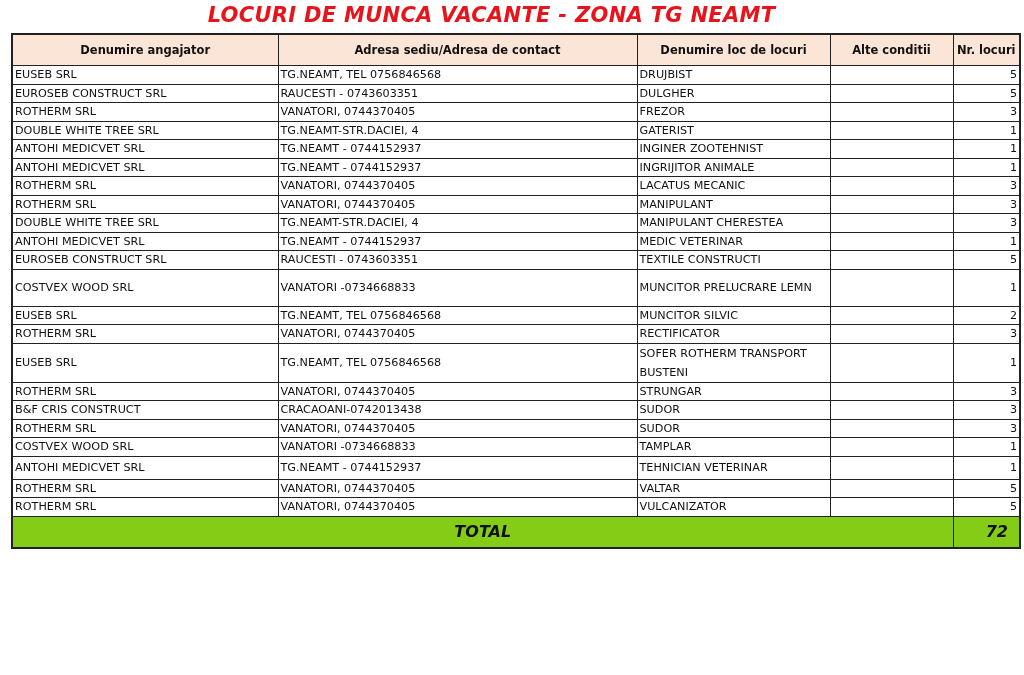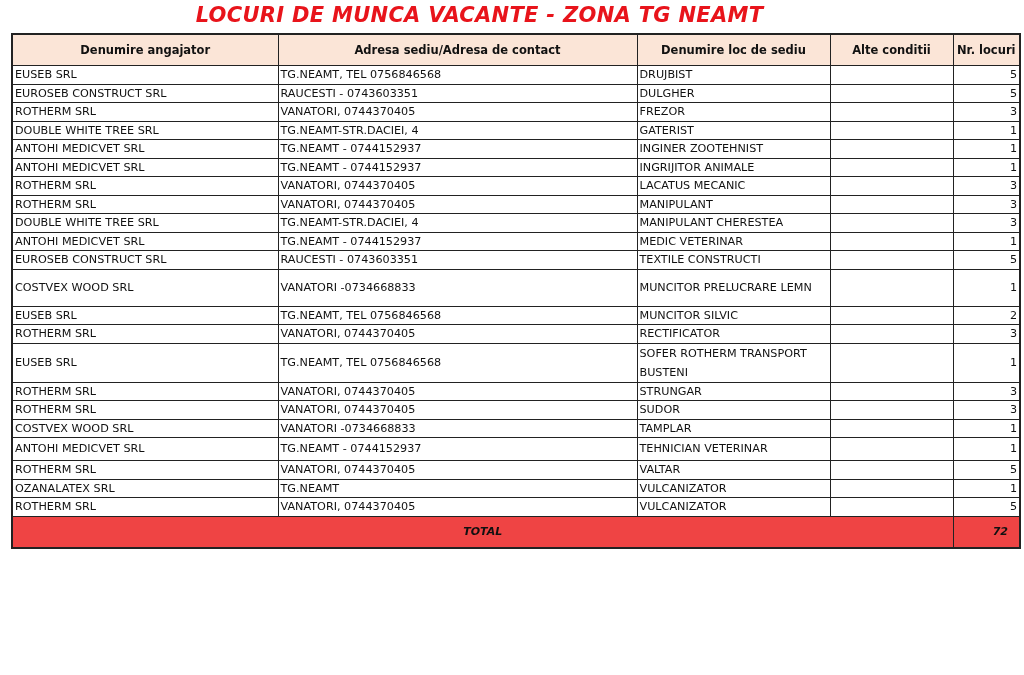--- a/index.html
+++ b/index.html
@@ -1,54 +1,54 @@
 <!DOCTYPE html>
 <html><head>
 <meta charset="utf-8">
 <style>
   html, body { margin: 0; padding: 0; background: #ffffff; }
   body { width: 1024px; height: 675px; position: relative; overflow: hidden;
          font-family: "DejaVu Sans", sans-serif; color: #111; }
-  .title { position: absolute; left: 4px; top: 3px; width: 951px; text-align: center;
+  .title { position: absolute; left: 16px; top: 3px; width: 951px; text-align: center;
            color: #e8141b; font-weight: bold; font-style: italic; font-size: 21px;
            letter-spacing: 0.3px; font-family: "DejaVu Sans", sans-serif; }
   table { position: absolute; left: 11px; top: 33px; width: 1008px; border-collapse: collapse;
           table-layout: fixed; font-size: 11.2px; border: 2px solid #222; }
   col.c1 { width: 266px; } col.c2 { width: 359px; } col.c3 { width: 193px; }
   col.c4 { width: 123px; } col.c5 { width: 67px; }
   th, td { border: 1.5px solid #222; padding: 0 2px; overflow: hidden; white-space: nowrap;
            vertical-align: middle; }
   thead th { background: #fbe5d7; height: 30px; font-weight: bold; font-size: 11.5px; text-align: center; }
   tbody td { height: 17.5px; line-height: 17.5px; background: #fff; }
   tbody tr.tall td { height: 36px; }
   tbody tr.mid td { height: 22px; }
   tbody tr.wrap td.job { white-space: normal; line-height: 19px; }
   td.num { text-align: right; }
-  tfoot td { background: #ef4444; height: 30px; font-weight: bold; font-style: italic; font-size: 11px; }
+  tfoot td { background: #84cc16; height: 30px; font-weight: bold; font-style: italic; font-size: 16px; }
   tfoot td.total-label { text-align: center; }
   tfoot td.total-val { text-align: right; padding-right: 11px; }
 </style>
 </head>
 <body>
 
 <div class="title">LOCURI DE MUNCA VACANTE - ZONA TG NEAMT</div>
 
 <table>
   <colgroup>
       <col class="c1">
       <col class="c2">
       <col class="c3">
       <col class="c4">
       <col class="c5">
     </colgroup>
   <thead>
     <tr>
       <th>Denumire angajator</th>
       <th>Adresa sediu/Adresa de contact</th>
-      <th>Denumire loc de sediu</th>
+      <th>Denumire loc de locuri</th>
       <th>Alte conditii</th>
       <th>Nr. locuri</th>
     </tr>
   </thead>
   <tbody id="rows">
       <tr>
         <td>EUSEB SRL</td>
         <td>TG.NEAMT, TEL 0756846568</td>
         <td class="job">DRUJBIST</td>
         <td></td>
@@ -153,20 +153,27 @@
         <td class="num">1</td>
       </tr>
       <tr>
         <td>ROTHERM SRL</td>
         <td>VANATORI, 0744370405</td>
         <td class="job">STRUNGAR</td>
         <td></td>
         <td class="num">3</td>
       </tr>
       <tr>
+        <td>B&amp;F CRIS CONSTRUCT</td>
+        <td>CRACAOANI-0742013438</td>
+        <td class="job">SUDOR</td>
+        <td></td>
+        <td class="num">3</td>
+      </tr>
+      <tr>
         <td>ROTHERM SRL</td>
         <td>VANATORI, 0744370405</td>
         <td class="job">SUDOR</td>
         <td></td>
         <td class="num">3</td>
       </tr>
       <tr>
         <td>COSTVEX WOOD SRL</td>
         <td>VANATORI -0734668833</td>
         <td class="job">TAMPLAR</td>
@@ -179,27 +186,20 @@
         <td class="job">TEHNICIAN VETERINAR</td>
         <td></td>
         <td class="num">1</td>
       </tr>
       <tr>
         <td>ROTHERM SRL</td>
         <td>VANATORI, 0744370405</td>
         <td class="job">VALTAR</td>
         <td></td>
         <td class="num">5</td>
-      </tr>
-      <tr>
-        <td>OZANALATEX SRL</td>
-        <td>TG.NEAMT</td>
-        <td class="job">VULCANIZATOR</td>
-        <td></td>
-        <td class="num">1</td>
       </tr>
       <tr>
         <td>ROTHERM SRL</td>
         <td>VANATORI, 0744370405</td>
         <td class="job">VULCANIZATOR</td>
         <td></td>
         <td class="num">5</td>
       </tr>
     </tbody>
   <tfoot>

